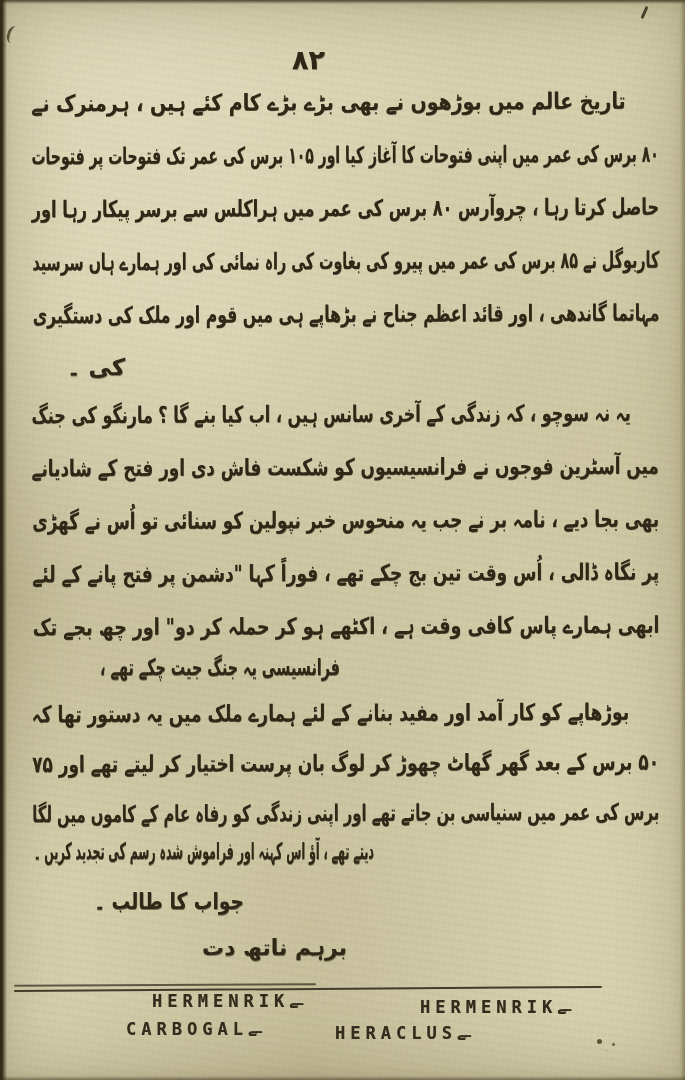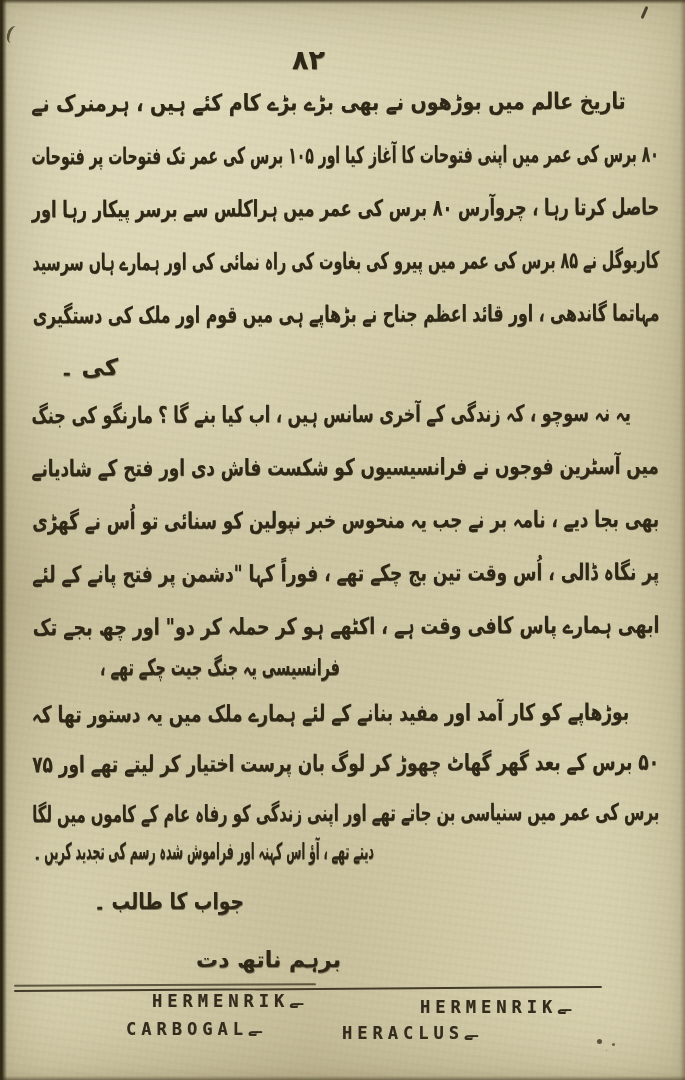--- a/index.html
+++ b/index.html
@@ -46,41 +46,41 @@
   .ln{height:53px;line-height:53px;font-size:23px;text-align:right;overflow:visible;}
   .p3 .ln{height:50px;line-height:50px;}
   .indent{padding-right:40px;}
   .tline{position:absolute;font-size:23px;line-height:34px;}
   .page-number{position:absolute;top:44px;left:292px;font-size:27px;color:#2f2817;
     font-weight:bold;letter-spacing:3px;text-shadow:0.4px 0.5px 0.7px rgba(47,40,23,.55);}
 
   .p1{top:76px;}
   .p2{top:388px;}
   .p3{top:688px;}
-  .t1{top:350px;left:60px;}
+  .t1{top:350px;left:67px;}
   .t2{top:650px;left:100px;width:240px;}
   .t3{top:834px;left:34px;width:340px;}
   .closing-request{top:884px;left:94px;width:150px;}
-  .signature{top:931px;left:156px;width:185px;font-size:22px;margin-top:12px;}
+  .signature{top:931px;left:162px;width:185px;font-size:22px;}
 
   
   .rule{position:absolute;top:988px;left:14px;width:588px;height:2px;background:#433b29;
     transform:rotate(-0.4deg);border-radius:2px;}
   .rule-2{position:absolute;top:984px;left:14px;width:302px;height:2px;background:rgba(67,59,41,.8);
     transform:rotate(-0.3deg);border-radius:2px;}
 
   
   .fn{position:absolute;font-family:"DejaVu Sans Mono",monospace;font-weight:bold;
     color:#332c1d;font-size:17px;letter-spacing:5px;white-space:nowrap;
     text-shadow:0.3px 0.4px 0.5px rgba(51,44,29,.5);}
   .fn .mark{font-size:15px;letter-spacing:0;vertical-align:2px;font-family:"DejaVu Sans",sans-serif;}
   .fn1{top:991px;left:152px;}
   .fn2{top:997px;left:420px;}
   .fn3{top:1019px;left:126px;}
-  .fn4{top:1023px;left:342px;}
+  .fn4{top:1023px;left:335px;}
 </style>
 </head>
 <body>
 
 <div class="page">
 
   <div class="page-number">۸۲</div>
 
   <div class="para p1">
     <div class="urdu ln indent fill-line" style="transform: scaleX(0.822835); transform-origin: 100% 50%;">تاریخ عالم میں بوڑھوں نے بھی بڑے بڑے کام کئے ہیں ، ہرمنرک نے</div>

